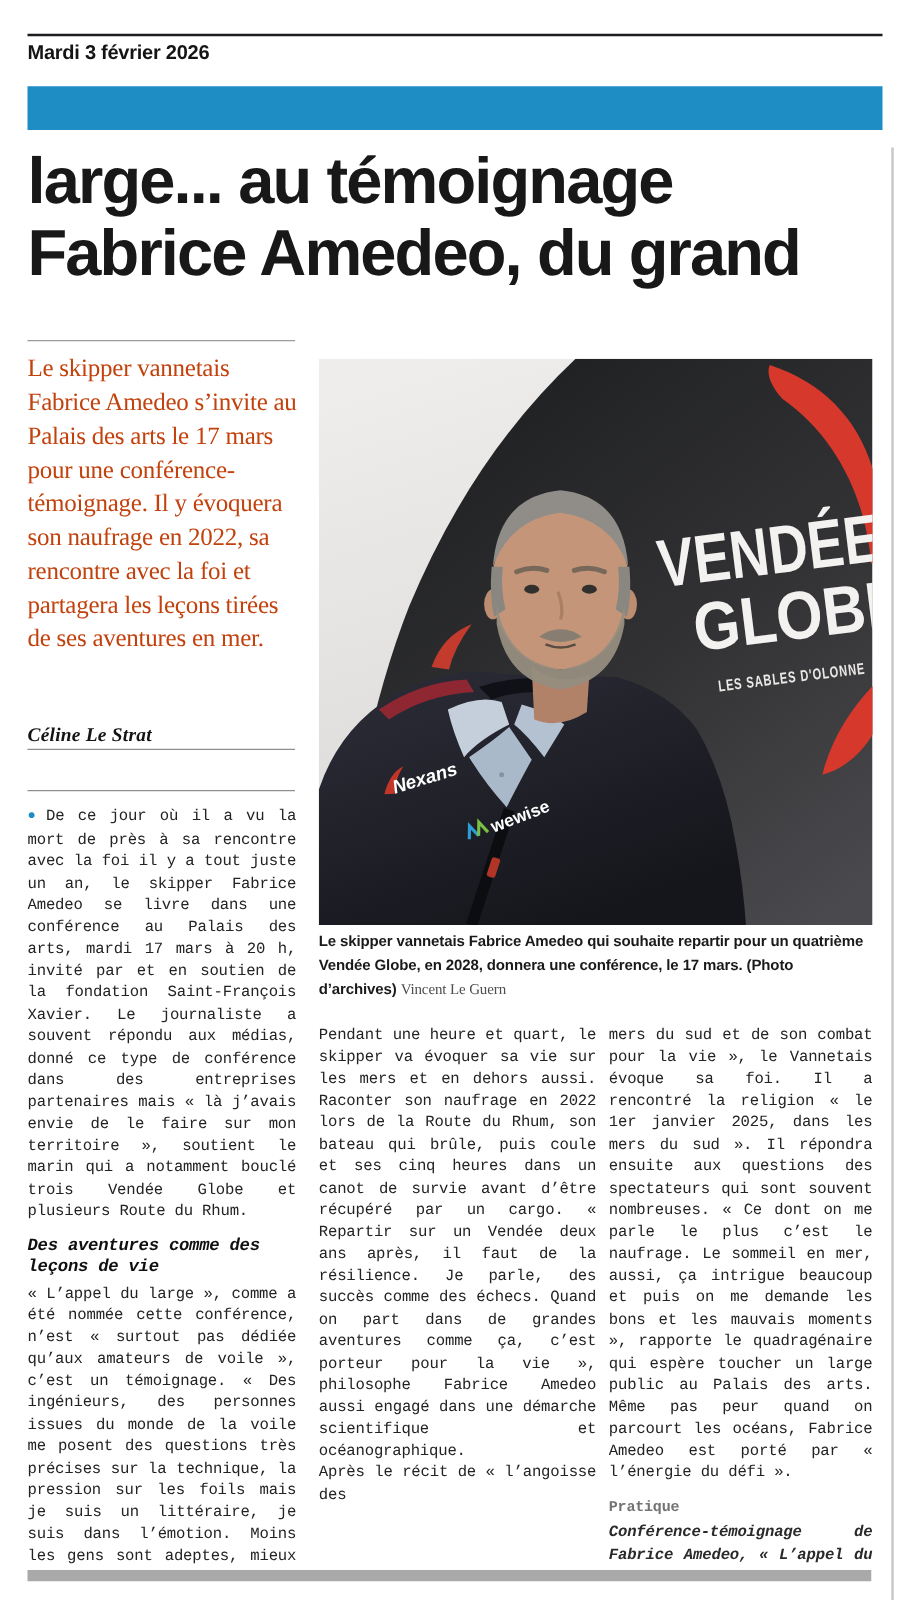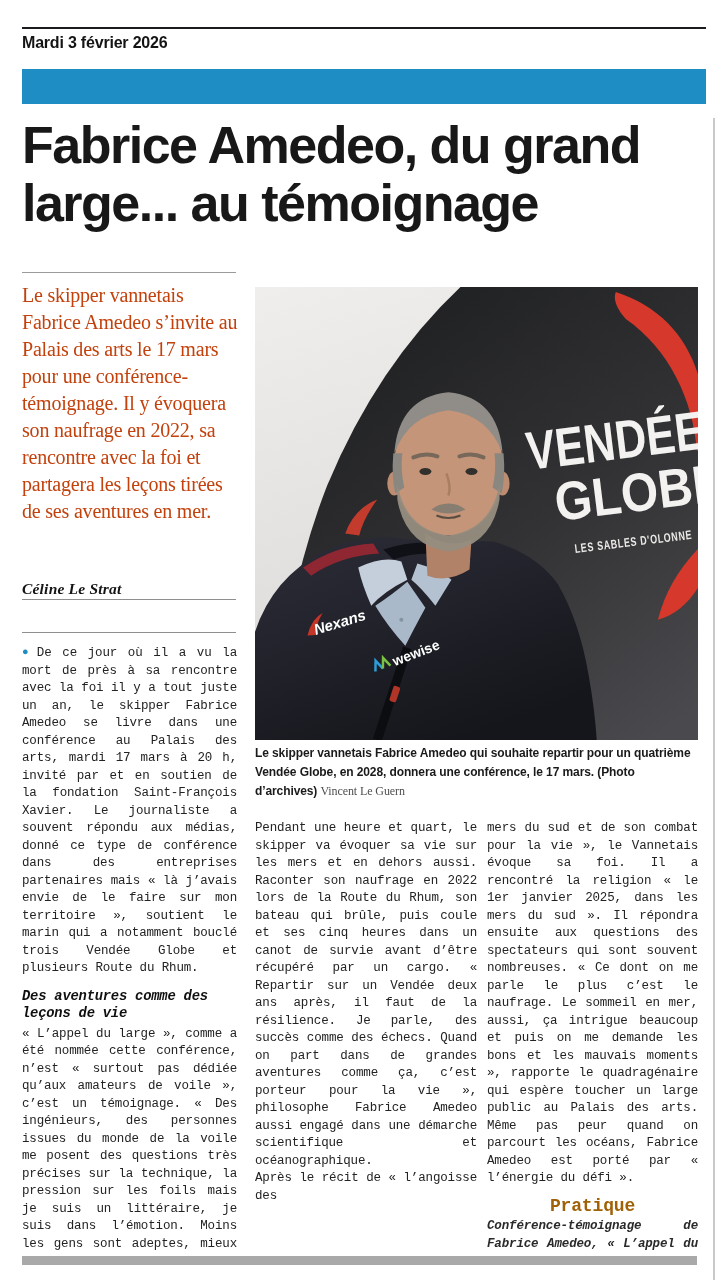--- a/index.html
+++ b/index.html
@@ -28,22 +28,22 @@
   .bodycol p{margin:0;font-family:Liberation Mono, monospace;}
   #col1{left:22px;top:645px;width:215px;height:608px;}
   #col2{left:255px;top:820px;width:222px;height:432px;}
   #col3{left:487px;top:820px;width:211px;height:432px;}
 
   .bullet{color:#1e8dc3;font-size:11px;margin-right:5px;position:relative;top:-1px;}
 
   .subhead{font-family:"Liberation Serif",serif;font-style:italic;font-weight:bold;
            font-size:13.8px;line-height:17px;color:#101010;margin:10px 0 4px 0 !important;
            text-align:left;letter-spacing:-0.2px;}
-  .subhead-plain{font-weight:bold;font-size:18px;color:#a16207;margin:10px 0 3px 0 !important;
-           text-align:center;font-family:"Liberation Sans",sans-serif;}
+  .subhead-plain{font-weight:bold;font-size:12px;color:#737373;margin:10px 0 3px 0 !important;
+           text-align:left;font-family:"Liberation Sans",sans-serif;}
   .italicpara{font-style:italic;font-weight:bold;color:#2a2a2a;}
 
   #photo{left:255px;top:287px;width:443px;height:453px;}
   #caption{left:255px;top:744px;width:444px;font-size:12px;line-height:19px;text-align:left;
            letter-spacing:-0.1px;}
   #caption .capbold{font-weight:bold;color:#1a1a1a;}
   #caption .credit{font-family:"Liberation Serif",serif;font-weight:normal;color:#4e4e4e;}
 
   #bottom-divider{left:22px;top:1256px;width:675px;height:9px;background:#a9a9a9;}
   #right-rule{left:713px;top:118px;width:2px;height:1162px;background:#c9c9c9;}
@@ -51,22 +51,22 @@
 </head>
 <body>
 
 <div id="page">
 
   <div class="abs" id="top-rule"></div>
   <div class="abs" id="date">Mardi 3 février 2026</div>
   <div class="abs" id="accent-bar"></div>
 
   <div class="abs" id="headline">
+    <div>large... au témoignage</div>
     <div>Fabrice Amedeo, du grand</div>
-    <div>large... au témoignage</div>
   </div>
 
   <div class="abs" id="standfirst-rule"></div>
   <div class="abs" id="standfirst">Le skipper vannetais Fabrice Amedeo s’invite au Palais des arts le 17 mars pour une conférence-témoignage. Il y évoquera son naufrage en 2022, sa rencontre avec la foi et partagera les leçons tirées de ses aventures en mer.</div>
 
   <div class="abs" id="author-rule-top"></div>
   <div class="abs" id="author">Céline Le Strat</div>
   <div class="abs" id="author-rule-bottom"></div>
 
   <div class="abs" id="photo">

